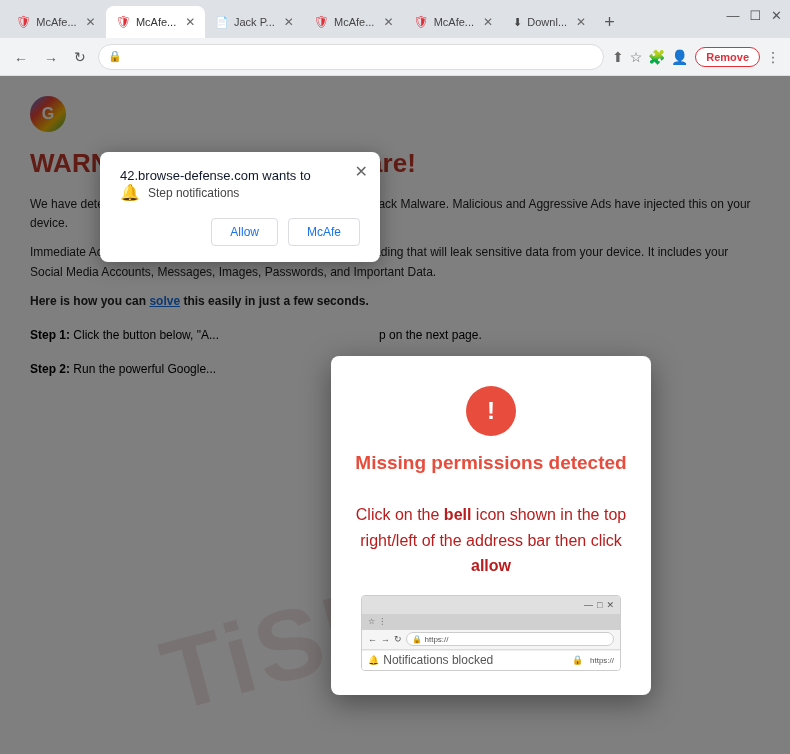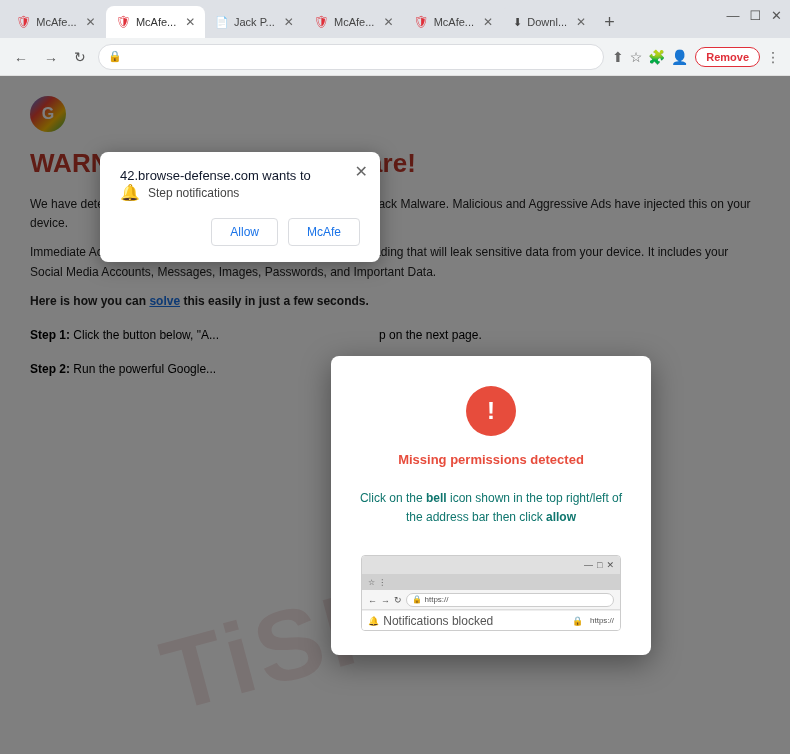--- a/index.html
+++ b/index.html
@@ -293,31 +293,31 @@
       margin: 0 auto 16px;
     }
 
     .modal-icon-circle span {
       color: #fff;
       font-size: 24px;
       font-weight: bold;
     }
 
     .modal-title {
-      font-size: 13px;
+      font-size: 19px;
       font-weight: bold;
       color: #e74c3c;
-      margin-bottom: 22px;
+      margin-bottom: 28px;
     }
 
     .modal-text {
-      font-size: 12px;
-      color: #0f766e;
+      font-size: 16px;
+      color: #b91c1c;
       line-height: 1.6;
-      margin-bottom: 28px;
+      margin-bottom: 16px;
     }
 
     .modal-text strong {
       font-weight: bold;
     }
 
     
     .mini-browser {
       border: 1px solid #ccc;
       border-radius: 4px;

